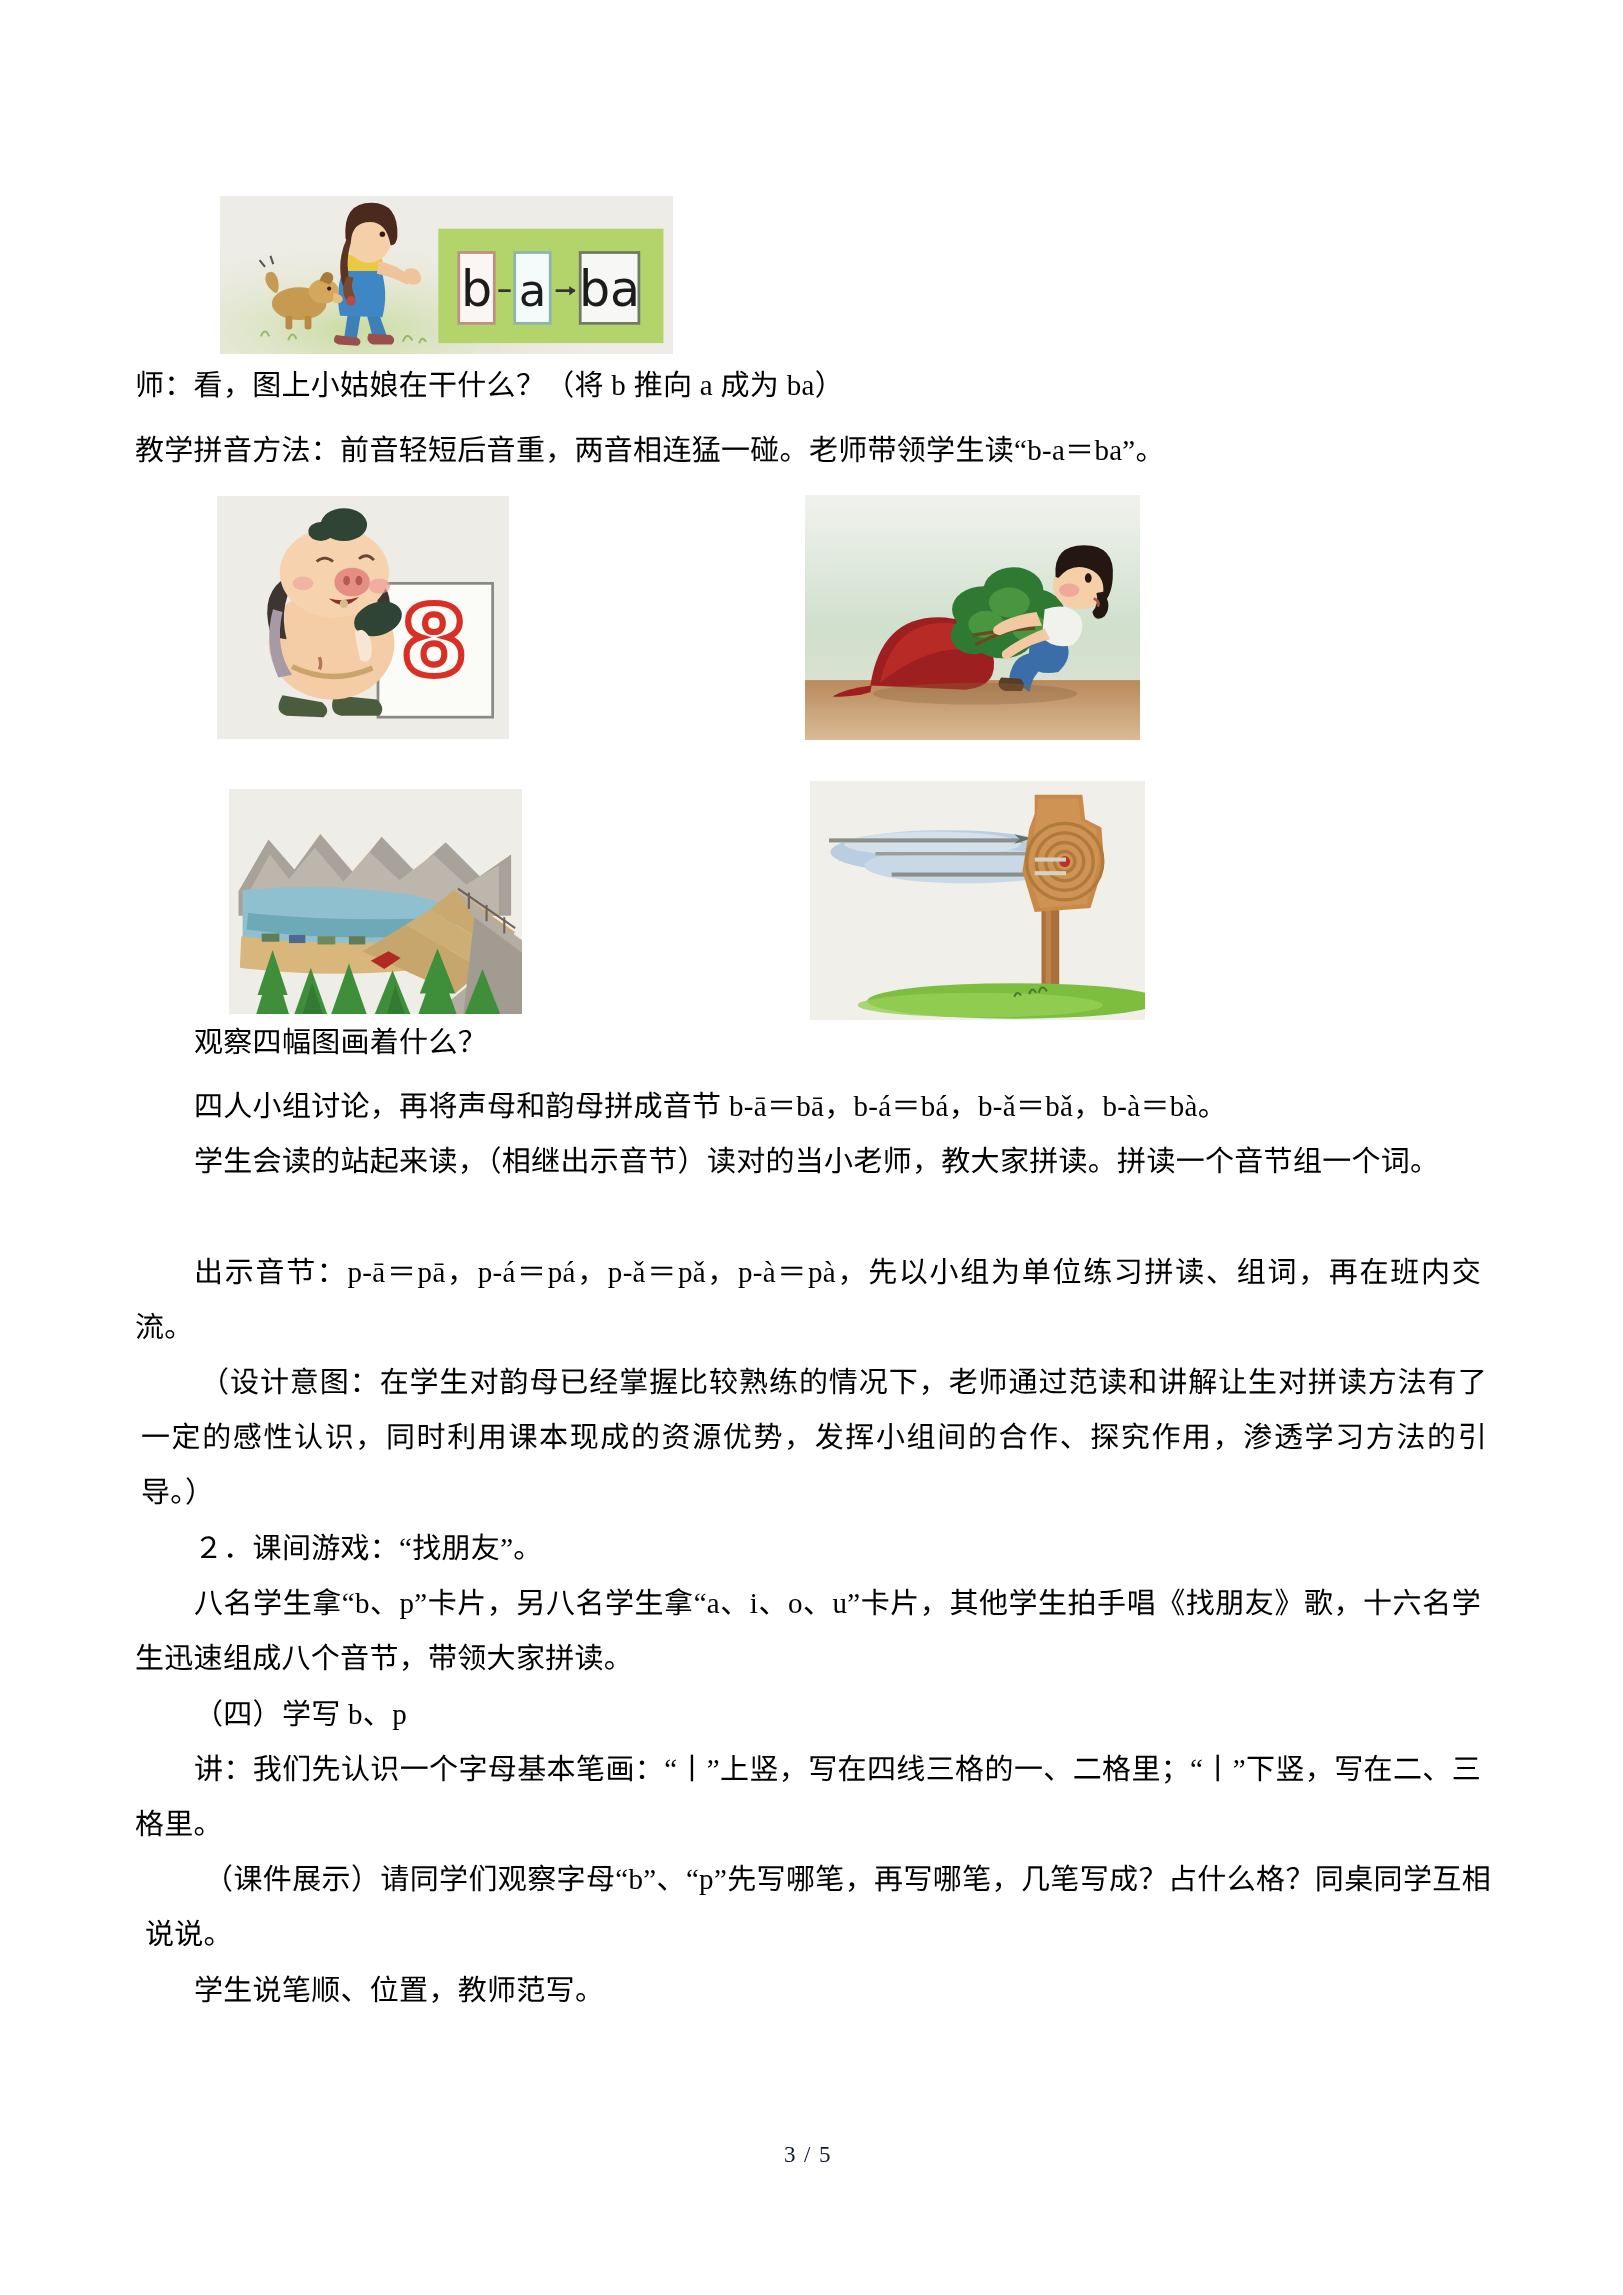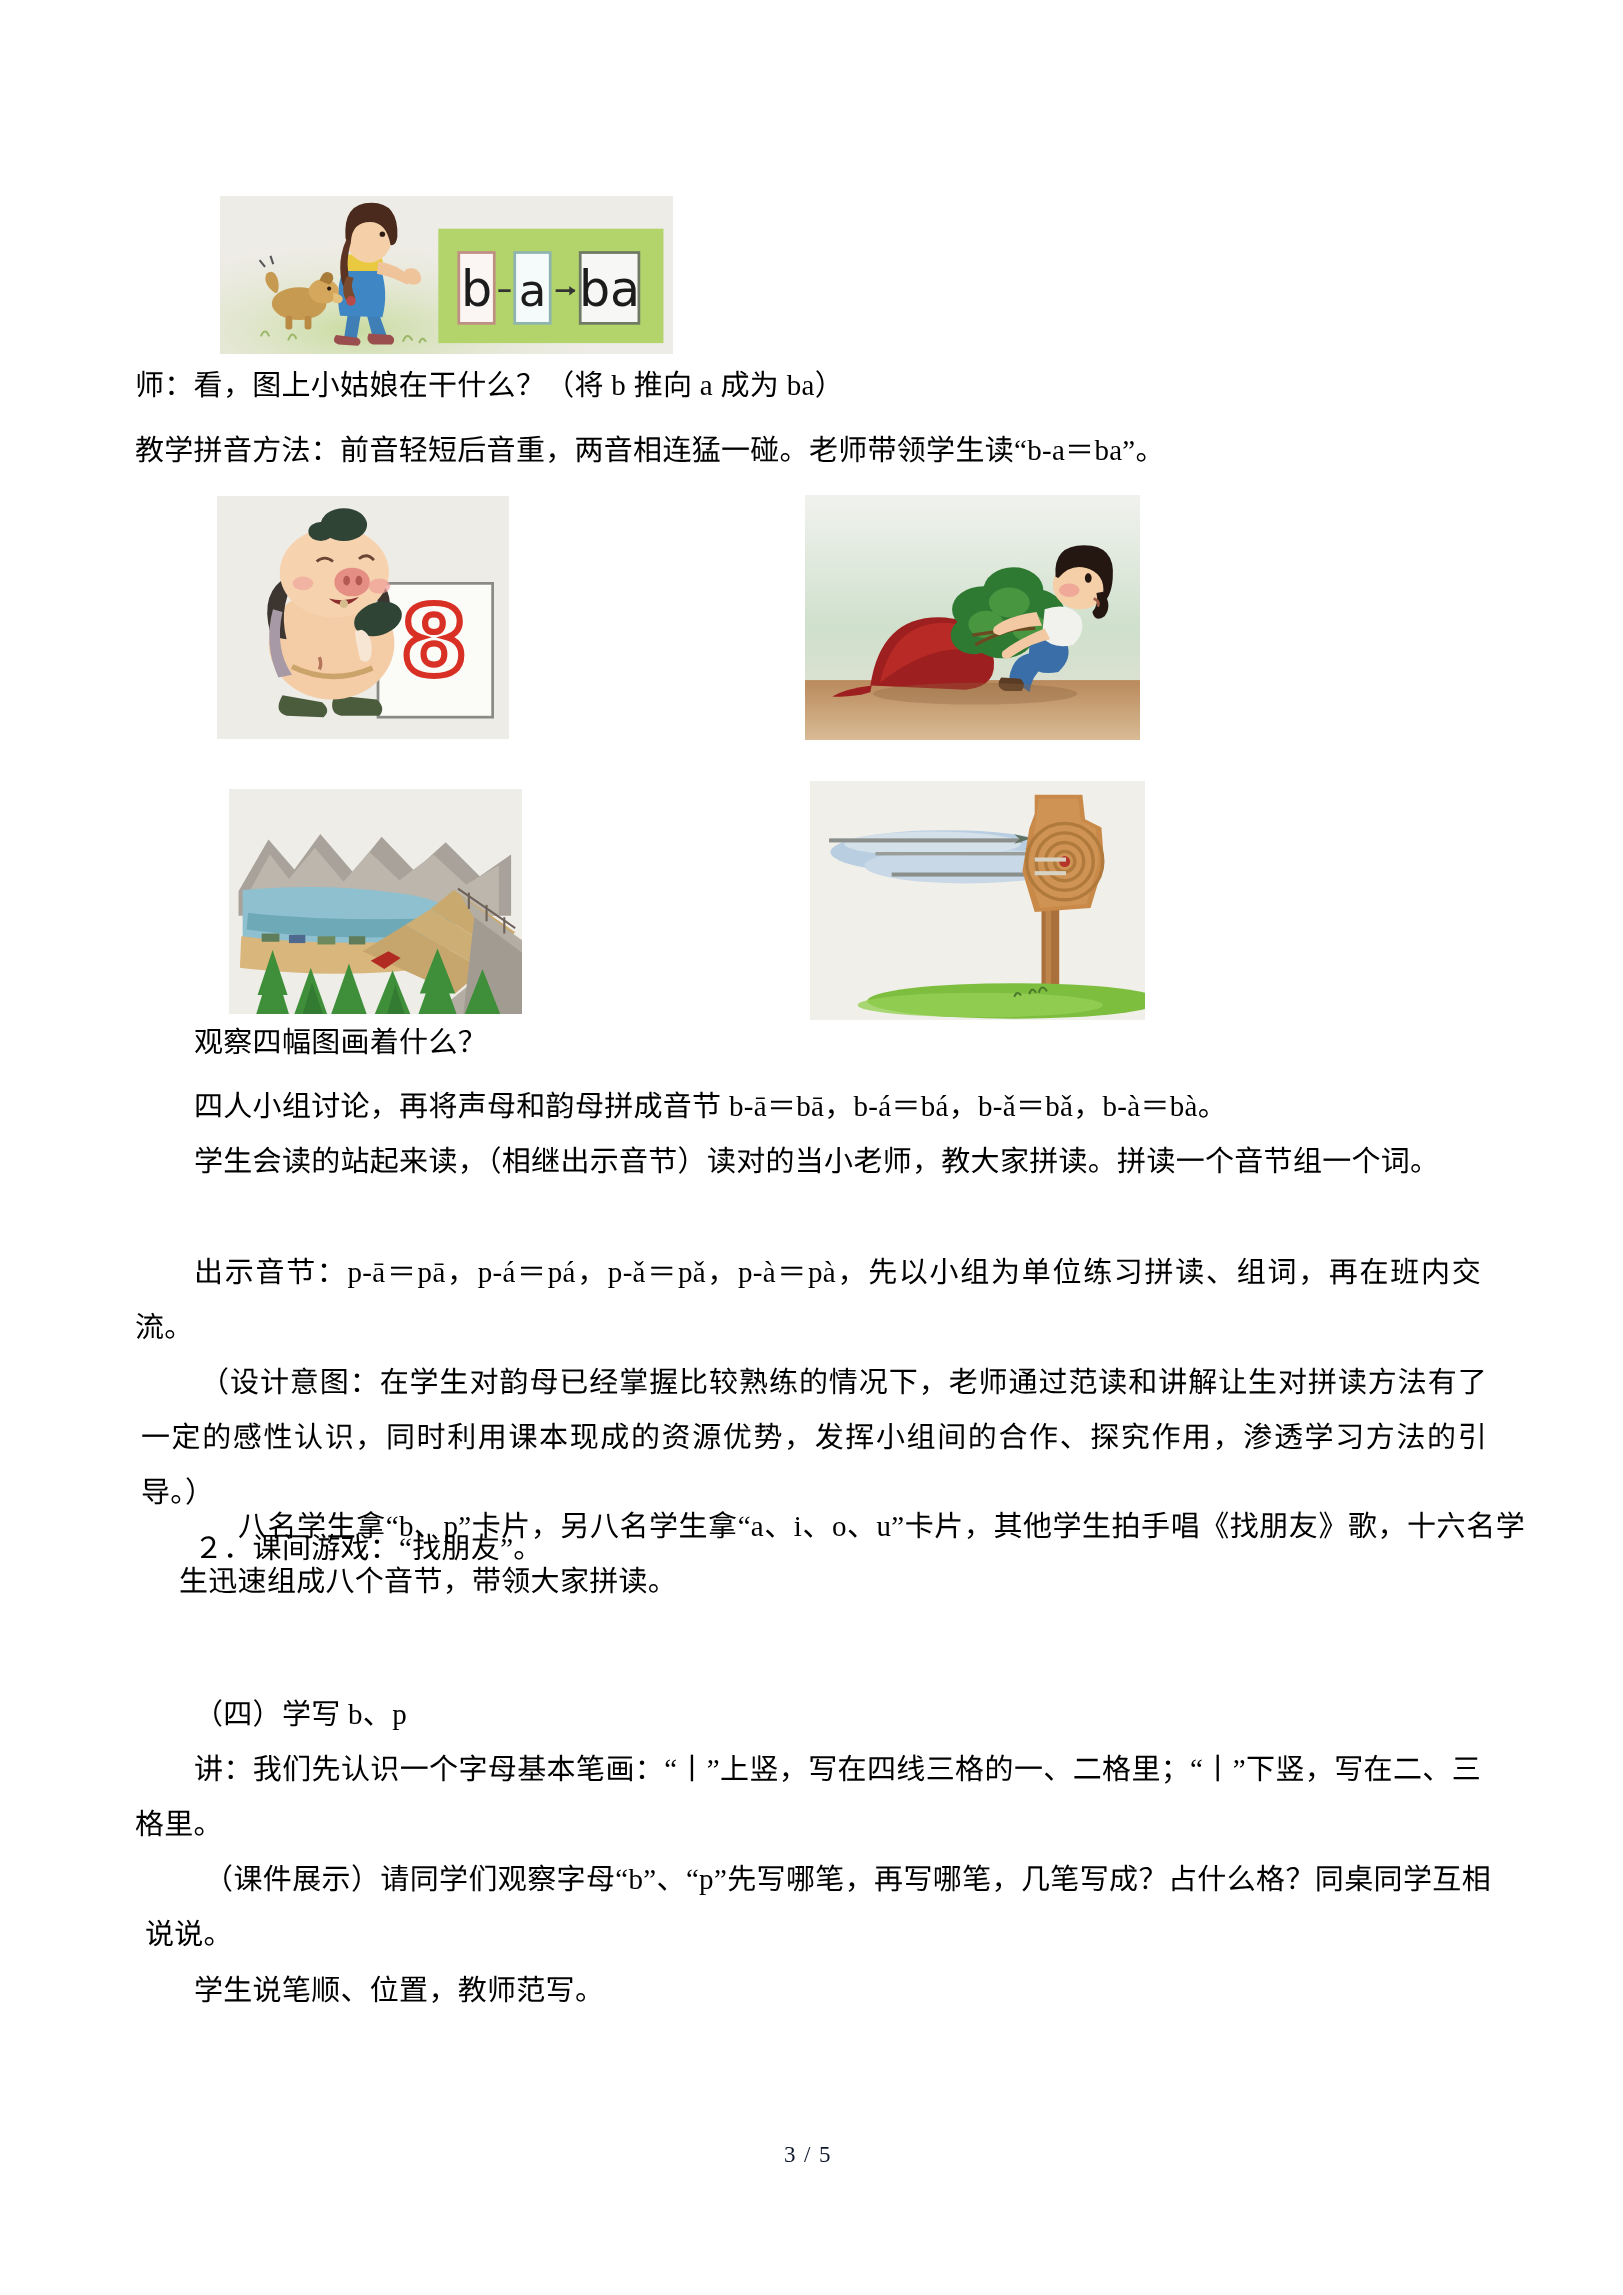--- a/index.html
+++ b/index.html
@@ -379,21 +379,21 @@
 
     <div id="paragraph-layer">
         <div class="para" style="top: 358px; left: 0px; width: 1346px; text-indent: 0px;">师：看，图上小姑娘在干什么？（将 b 推向 a 成为 ba）</div>
         <div class="para" style="top: 423px; left: 0px; width: 1346px; text-indent: 0px;">教学拼音方法：前音轻短后音重，两音相连猛一碰。老师带领学生读“b-a＝ba”。</div>
         <div class="para" style="top: 1015px; left: 0px; width: 1346px; text-indent: 59px;">观察四幅图画着什么？</div>
         <div class="para" style="top: 1079px; left: 0px; width: 1346px; text-indent: 59px;">四人小组讨论，再将声母和韵母拼成音节 b-ā＝bā，b-á＝bá，b-ǎ＝bǎ，b-à＝bà。</div>
         <div class="para" style="top: 1134px; left: 0px; width: 1346px; text-indent: 59px;">学生会读的站起来读，（相继出示音节）读对的当小老师，教大家拼读。拼读一个音节组一个词。</div>
         <div class="para" style="top: 1245px; left: 0px; width: 1346px; text-indent: 59px;">出示音节：p-ā＝pā，p-á＝pá，p-ǎ＝pǎ，p-à＝pà，先以小组为单位练习拼读、组词，再在班内交流。</div>
         <div class="para" style="top: 1355px; left: 0px; width: 1346px; text-indent: 59px; margin-left: 6px;">（设计意图：在学生对韵母已经掌握比较熟练的情况下，老师通过范读和讲解让生对拼读方法有了一定的感性认识，同时利用课本现成的资源优势，发挥小组间的合作、探究作用，渗透学习方法的引导。）</div>
         <div class="para" style="top: 1521px; left: 0px; width: 1346px; text-indent: 59px;">２．课间游戏：“找朋友”。</div>
-        <div class="para" style="top: 1499px; left: 0px; width: 1346px; text-indent: 59px; margin-left: 44px;">八名学生拿“b、p”卡片，另八名学生拿“a、i、o、u”卡片，其他学生拍手唱《找朋友》歌，十六名学生迅速组成八个音节，带领大家拼读。</div>
+        <div class="para" style="top: 1576px; left: 0px; width: 1346px; text-indent: 59px;">八名学生拿“b、p”卡片，另八名学生拿“a、i、o、u”卡片，其他学生拍手唱《找朋友》歌，十六名学生迅速组成八个音节，带领大家拼读。</div>
         <div class="para" style="top: 1687px; left: 0px; width: 1346px; text-indent: 59px;">（四）学写 b、p</div>
         <div class="para" style="top: 1742px; left: 0px; width: 1346px; text-indent: 59px;">讲：我们先认识一个字母基本笔画：“丨”上竖，写在四线三格的一、二格里；“丨”下竖，写在二、三格里。</div>
         <div class="para" style="top: 1852px; left: 10px; width: 1346px; text-indent: 59px;">（课件展示）请同学们观察字母“b”、“p”先写哪笔，再写哪笔，几笔写成？占什么格？同桌同学互相说说。</div>
         <div class="para" style="top: 1963px; left: 0px; width: 1346px; text-indent: 59px;">学生说笔顺、位置，教师范写。</div>
       </div>
 
     <div class="footer">3 / 5</div>
   </div>
 </div>
 

